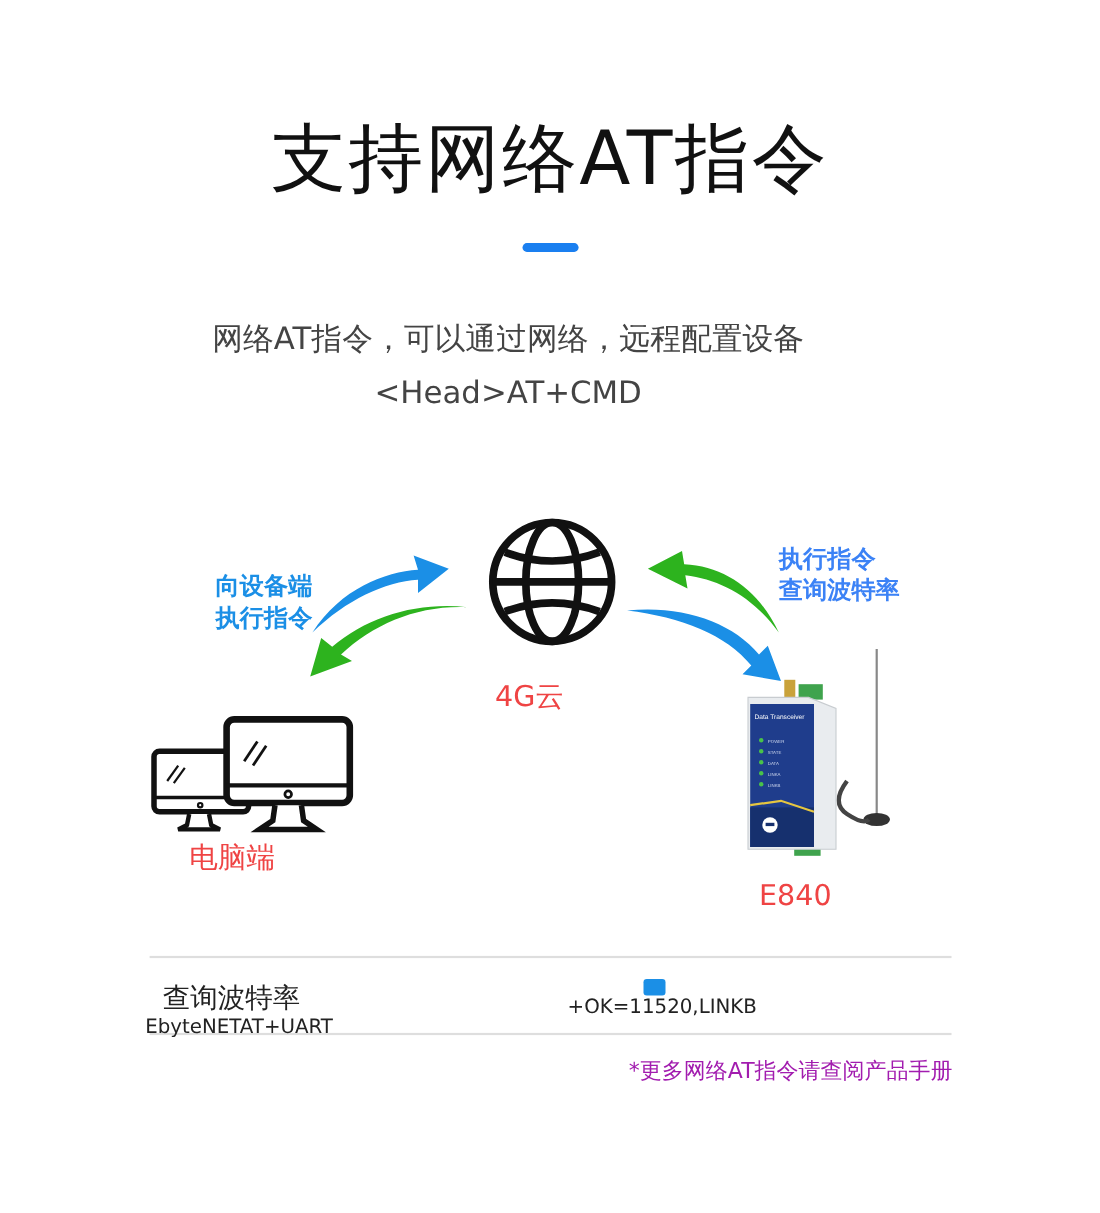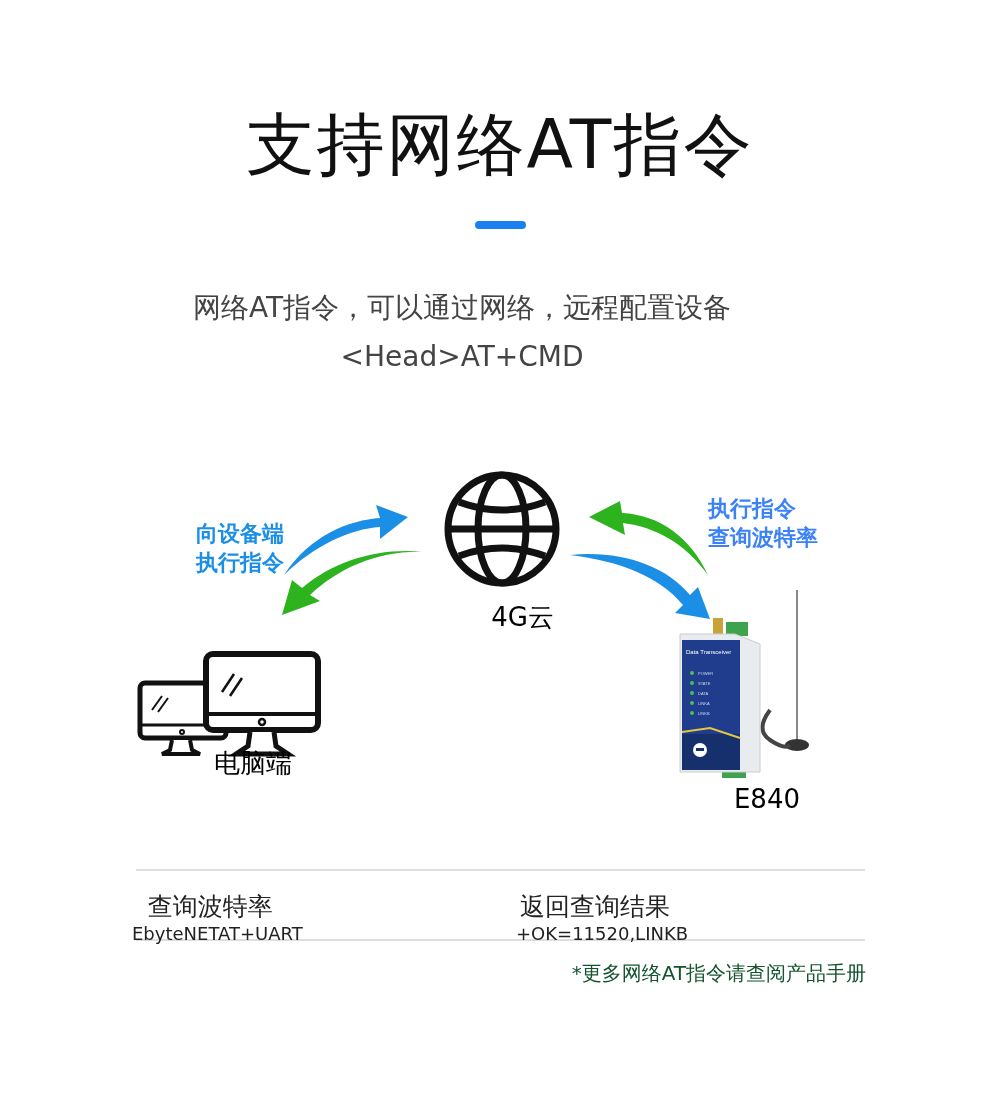--- a/index.html
+++ b/index.html
@@ -7,27 +7,27 @@
          font-family: "DejaVu Sans", "Liberation Sans", sans-serif; color: #222; }
   .abs { position: absolute; }
   .title { left: 0; width: 1000px; top: 100px; text-align: center; font-size: 68px; color: #111;
            letter-spacing: 2px; line-height: 90px; }
   .title-bar { left: 475px; top: 221px; width: 51px; height: 8px; border-radius: 4px; background: #1a7ff0; }
   .subtitle { left: 0; width: 924px; text-align: center; font-size: 28px; color: #444; }
   .sub1 { top: 288px; line-height: 40px; }
   .sub2 { top: 337px; line-height: 40px; }
   .label-blue { color: #1b8fe6; font-size: 22px; line-height: 29px; left: 196px; top: 494px; font-weight: bold; margin-top: 25px; }
   .label-green { color: #3b82f6; font-size: 22px; line-height: 29px; left: 708px; top: 494px; font-weight: bold; }
-  .node-label { font-size: 26px; color: #000000; text-align: right; }
+  .node-label { font-size: 26px; color: #ef4444; text-align: left; margin-top: 16px; }
   .divider { left: 136px; width: 729px; height: 2px; background: #dedede; }
   .legend-item { top: 890px; height: 36px; display: flex; align-items: center; flex-direction: column; }
   .sq { width: 20px; height: 20px; border-radius: 3px; margin-right: 14px; }
   .legend-cn { font-size: 25px; color: #222; margin-right: 14px; }
   .legend-en { font-size: 18px; color: #222; }
-  .footnote { right: 134px; top: 960px; font-size: 20px; color: #14532d; }
+  .footnote { right: 134px; top: 960px; font-size: 20px; color: #a21caf; }
   svg { display: block; }
 </style>
 </head>
 <body>
 
 <div class="abs title">支持网络AT指令</div>
 <div class="abs title-bar"></div>
 
 <div class="abs subtitle sub1">网络AT指令，可以通过网络，远程配置设备</div>
 <div class="abs subtitle sub2">&lt;Head&gt;AT+CMD</div>
@@ -127,17 +127,16 @@
 <div class="abs divider" style="top:869px"></div>
 <div class="abs divider" style="top:939px"></div>
 
 <div class="abs legend-item" style="left:132px">
   <span class="sq" style="background:#2db31e"></span>
   <span class="legend-cn">查询波特率</span>
   <span class="legend-en">EbyteNETAT+UART</span>
 </div>
 <div class="abs legend-item" style="left:516px">
   <span class="sq" style="background:#1b8fe6"></span>
-  <span class="legend-cn">返回查询结果</span>
   <span class="legend-en">+OK=11520,LINKB</span>
 </div>
 
 <div class="abs footnote">*更多网络AT指令请查阅产品手册</div>
 
 </body></html>

